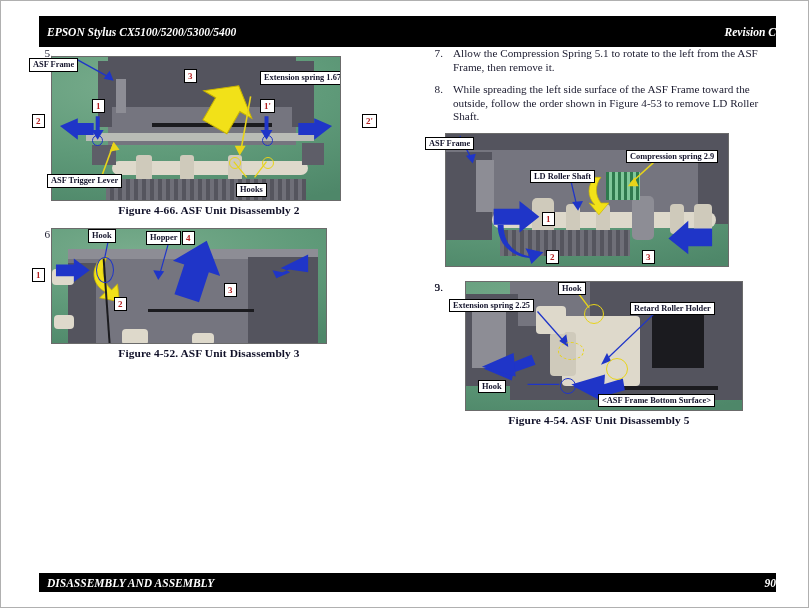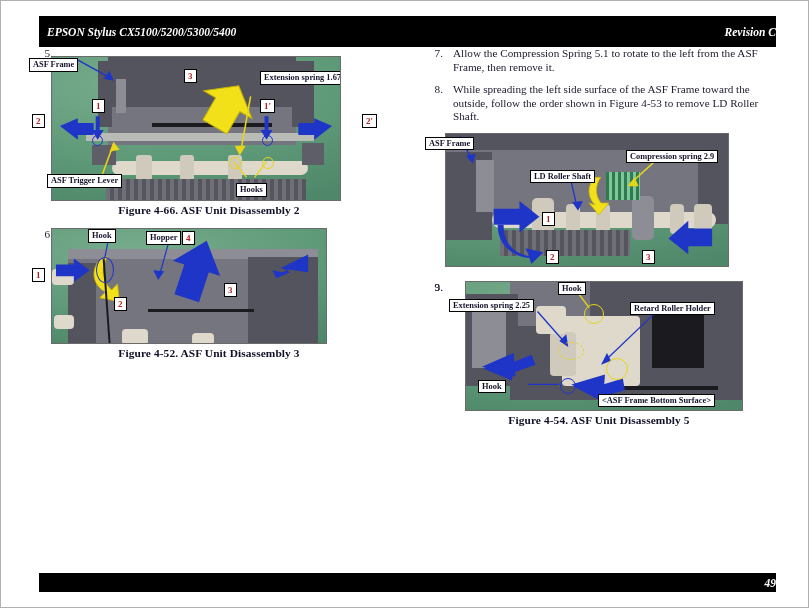--- a/index.html
+++ b/index.html
@@ -419,16 +419,17 @@
         <div class="lbl" style="left:132px; top:112px;">&lt;ASF Frame Bottom Surface&gt;</div>
       </div>
 
       <div class="lbl" style="left:30px; top:18px;">Extension spring 2.25</div>
 
       <div class="caption">Figure 4-54.  ASF Unit Disassembly 5</div>
     </div>
   </div>
 
   <div class="bar" id="footer-bar">
-    <span class="right">49</span>
+    <span class="left">DISASSEMBLY AND ASSEMBLY</span>
+    <span class="right">90</span>
   </div>
 
 </div>
 
 </body></html>

